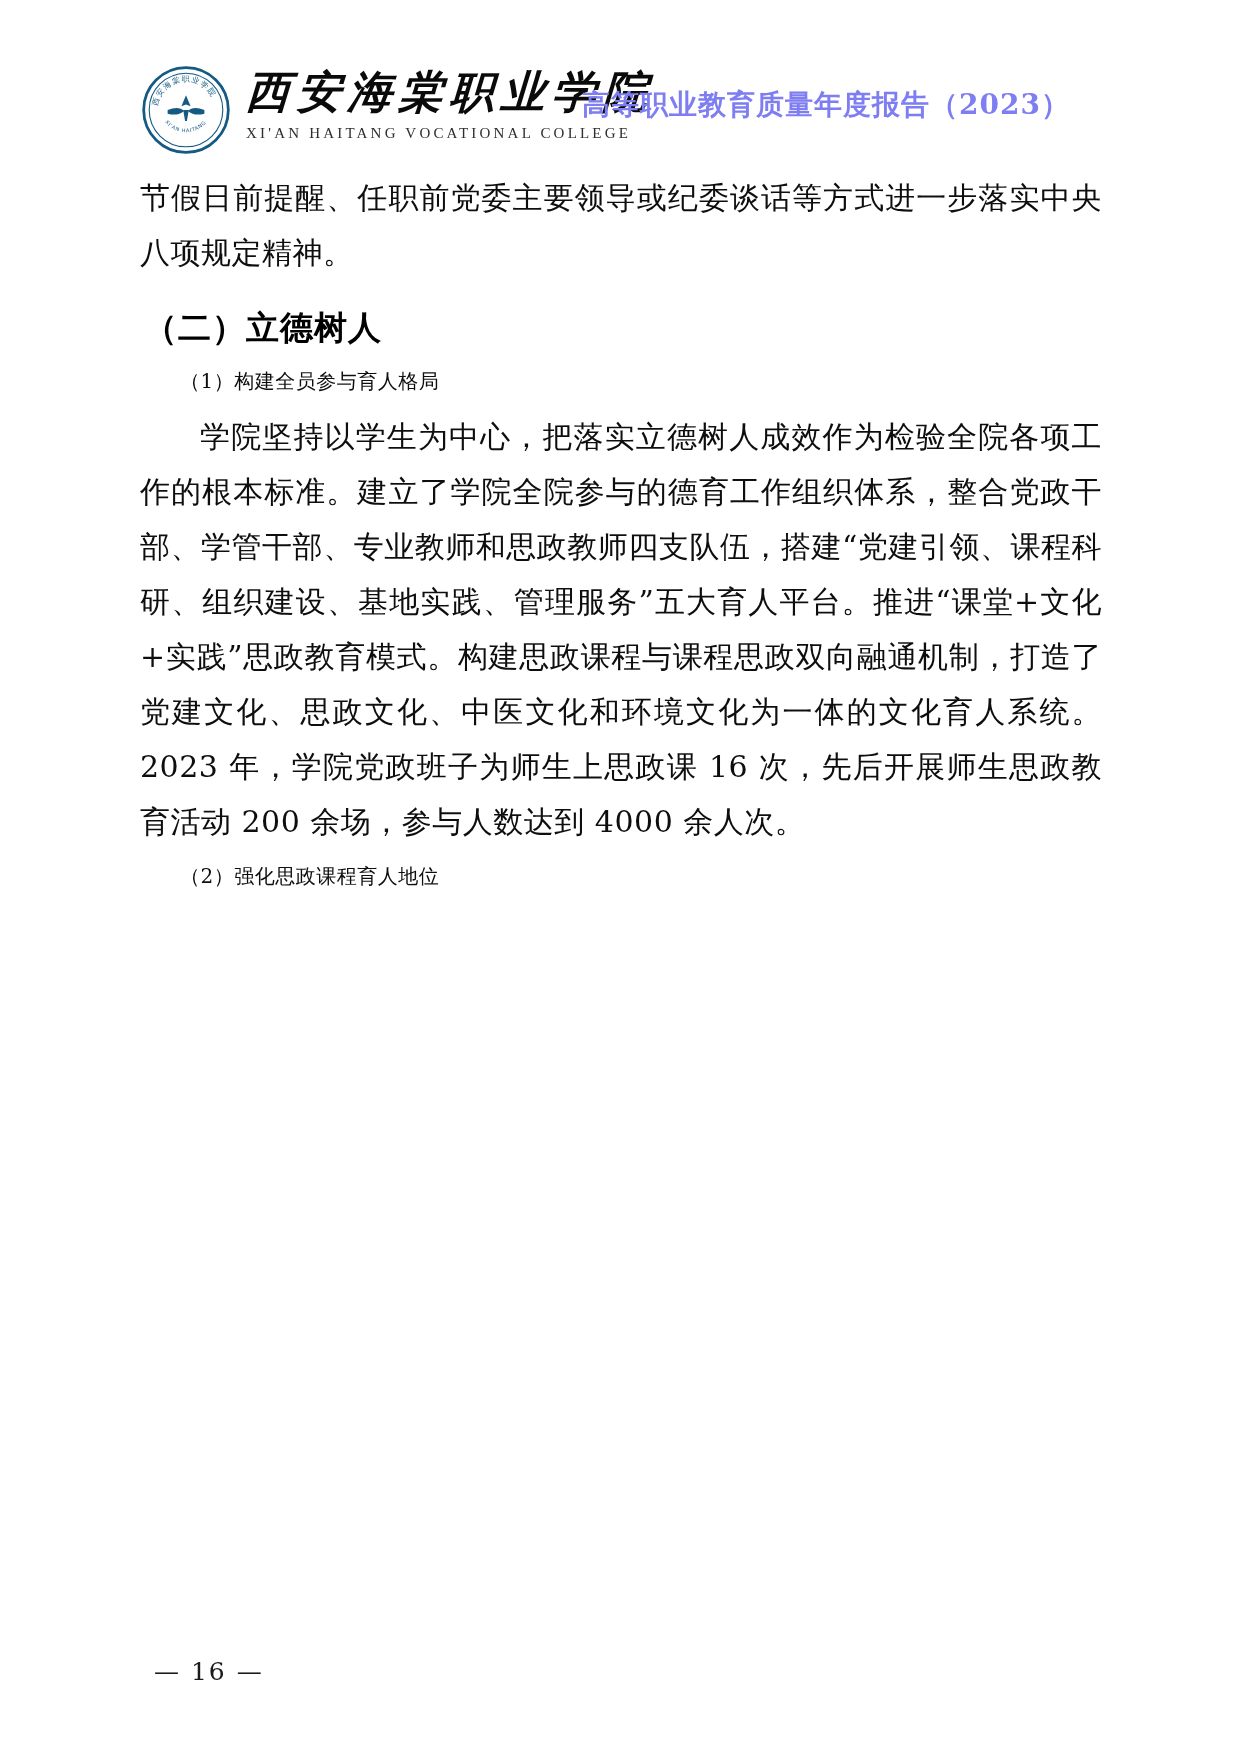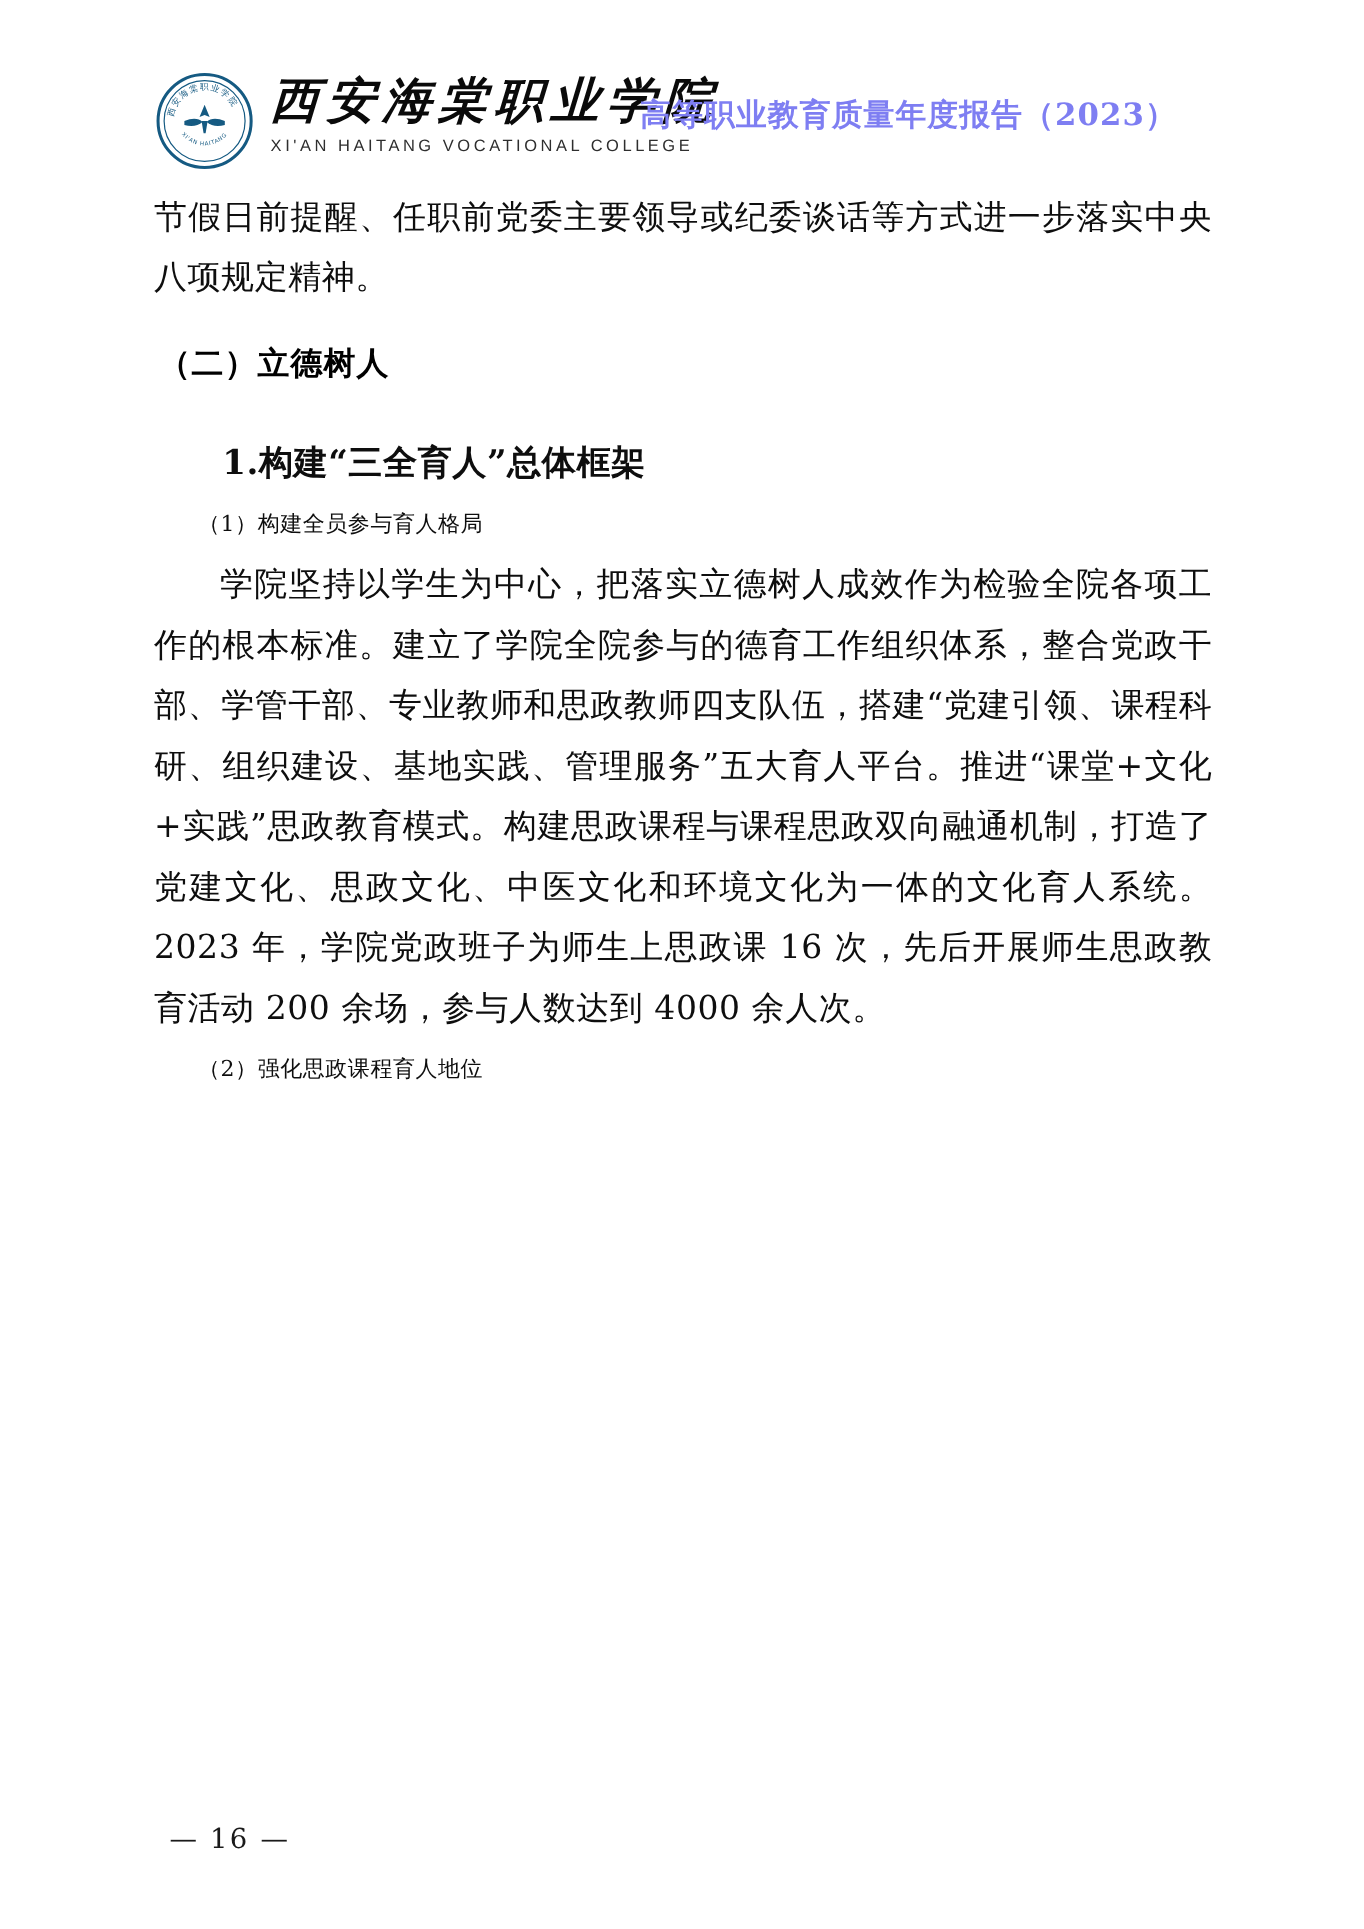--- a/index.html
+++ b/index.html
@@ -21,40 +21,40 @@
   }
   .seal{flex:0 0 auto;margin-right:14px;}
   .name-block{display:flex;flex-direction:column;justify-content:flex-start;}
   .cn-name{
     font-family:"DejaVu Serif","Liberation Serif",serif;
     font-weight:bold;font-size:44px;line-height:56px;
     letter-spacing:7px;color:#0a0a0a;
     font-style:italic;transform:skewX(-3deg);
   }
   .en-name{
-    font-family:Liberation Sans, sans-serif;
+    font-family:Liberation Serif, serif;
     font-size:15px;letter-spacing:3.2px;color:#2e2e2e;line-height:22px;
     margin-top:2px;
   }
   .report-title{
     position:absolute;right:32px;top:22px;
     font-family:"DejaVu Serif","Liberation Serif",serif;
     font-weight:bold;font-size:28px;color:#7e7ef2;
     letter-spacing:1px;white-space:nowrap;
   }
   
   .main{margin-top:10px;flex:0 0 auto;}
   .para{
     font-size:30px;line-height:55px;margin:0;
     text-align:justify;letter-spacing:0.5px;
   }
   .para.indent{text-indent:2em;}
   .section-heading{
-    font-family:Liberation Serif, serif;
-    font-weight:bold;font-size:29px;line-height:46px;
+    font-family:Liberation Mono, monospace;
+    font-weight:bold;font-size:33px;line-height:46px;
     margin:28px 0 0 4px;color:#000;letter-spacing:1px;
   }
   .sub-heading{
     font-size:31px;font-weight:bold;line-height:55px;
     margin:40px 0 0 0;text-indent:2em;letter-spacing:0.5px;
   }
   .item-title{
     font-size:20px;line-height:55px;margin:0;text-indent:2em;letter-spacing:0.5px;
   }
   
@@ -102,21 +102,20 @@
 
     <div class="report-title">高等职业教育质量年度报告（2023）</div>
   </div>
 
   <div class="main">
 
     <p class="para">节假日前提醒、任职前党委主要领导或纪委谈话等方式进一步落实中央八项规定精神。</p>
 
     <h2 class="section-heading">（二）立德树人</h2>
 
-    <h3 class="sub-heading">1.构建“三全育人”总体框架</h3>
 
     <p class="item-title">（1）构建全员参与育人格局</p>
 
     <p class="para indent">学院坚持以学生为中心，把落实立德树人成效作为检验全院各项工作的根本标准。建立了学院全院参与的德育工作组织体系，整合党政干部、学管干部、专业教师和思政教师四支队伍，搭建“党建引领、课程科研、组织建设、基地实践、管理服务”五大育人平台。推进“课堂+文化+实践”思政教育模式。构建思政课程与课程思政双向融通机制，打造了党建文化、思政文化、中医文化和环境文化为一体的文化育人系统。2023 年，学院党政班子为师生上思政课 16 次，先后开展师生思政教育活动 200 余场，参与人数达到 4000 余人次。</p>
 
     <p class="item-title">（2）强化思政课程育人地位</p>
 
 
   </div>
 

